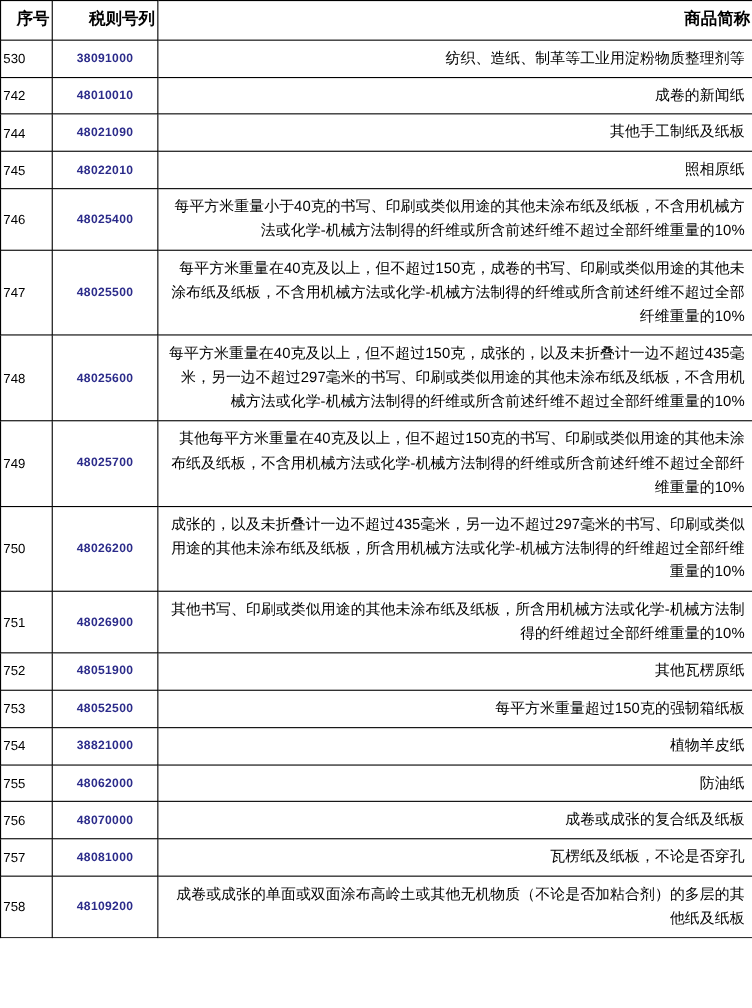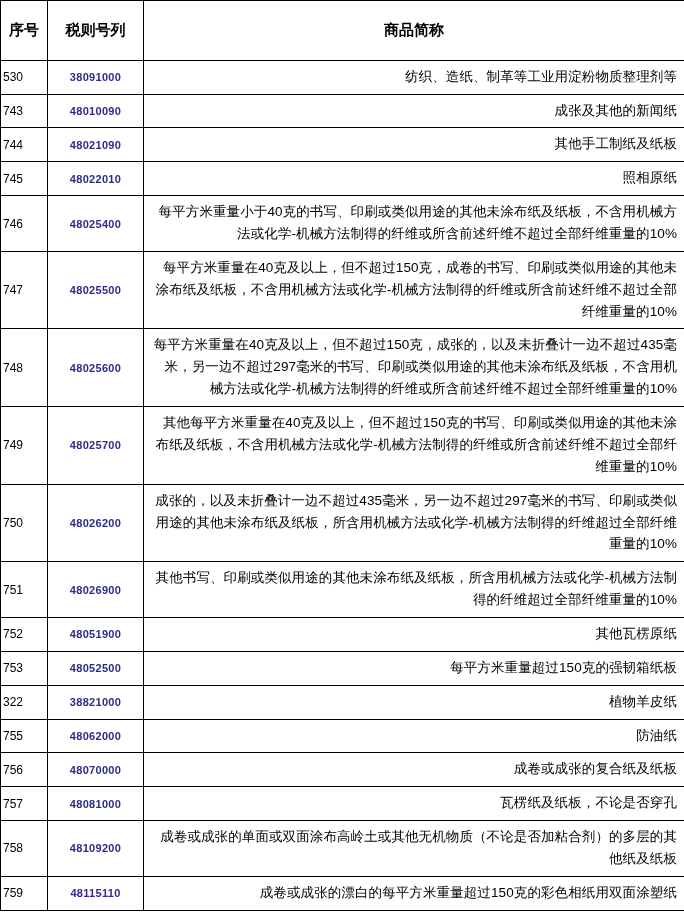--- a/index.html
+++ b/index.html
@@ -17,22 +17,22 @@
     width: 684px;
     table-layout: fixed;
   }
   table.tariff th, table.tariff td {
     border: 1px solid #000000;
     vertical-align: middle;
   }
   table.tariff thead th {
     font-size: 15px;
     font-weight: bold;
-    text-align: center;
-    padding: 20px 2px;
+    text-align: right;
+    padding: 8px 2px;
     line-height: 1.25;
   }
   col.c-seq { width: 47px; }
   col.c-code { width: 96px; }
   col.c-name { width: 541px; }
 
   td.seq {
     text-align: left;
     font-size: 12px;
     padding: 4px 2px;
@@ -69,23 +69,23 @@
       <th>商品简称</th>
     </tr>
   </thead>
   <tbody>
     <tr>
       <td class="seq">530</td>
       <td class="code">38091000</td>
       <td class="name">纺织、造纸、制革等工业用淀粉物质整理剂等</td>
     </tr>
     <tr>
-      <td class="seq">743</td>
-      <td class="code">48010090</td>
-      <td class="name">成张及其他的新闻纸</td>
+      <td class="seq">742</td>
+      <td class="code">48010010</td>
+      <td class="name">成卷的新闻纸</td>
     </tr>
     <tr>
       <td class="seq">744</td>
       <td class="code">48021090</td>
       <td class="name">其他手工制纸及纸板</td>
     </tr>
     <tr>
       <td class="seq">745</td>
       <td class="code">48022010</td>
       <td class="name">照相原纸</td>
@@ -124,21 +124,21 @@
       <td class="seq">752</td>
       <td class="code">48051900</td>
       <td class="name">其他瓦楞原纸</td>
     </tr>
     <tr>
       <td class="seq">753</td>
       <td class="code">48052500</td>
       <td class="name">每平方米重量超过150克的强韧箱纸板</td>
     </tr>
     <tr>
-      <td class="seq">322</td>
+      <td class="seq">754</td>
       <td class="code">38821000</td>
       <td class="name">植物羊皮纸</td>
     </tr>
     <tr>
       <td class="seq">755</td>
       <td class="code">48062000</td>
       <td class="name">防油纸</td>
     </tr>
     <tr>
       <td class="seq">756</td>
@@ -148,19 +148,14 @@
     <tr>
       <td class="seq">757</td>
       <td class="code">48081000</td>
       <td class="name">瓦楞纸及纸板，不论是否穿孔</td>
     </tr>
     <tr>
       <td class="seq">758</td>
       <td class="code">48109200</td>
       <td class="name">成卷或成张的单面或双面涂布高岭土或其他无机物质（不论是否加粘合剂）的多层的其他纸及纸板</td>
     </tr>
-    <tr>
-      <td class="seq">759</td>
-      <td class="code">48115110</td>
-      <td class="name">成卷或成张的漂白的每平方米重量超过150克的彩色相纸用双面涂塑纸</td>
-    </tr>
   </tbody>
 </table>
 
 </body></html>

